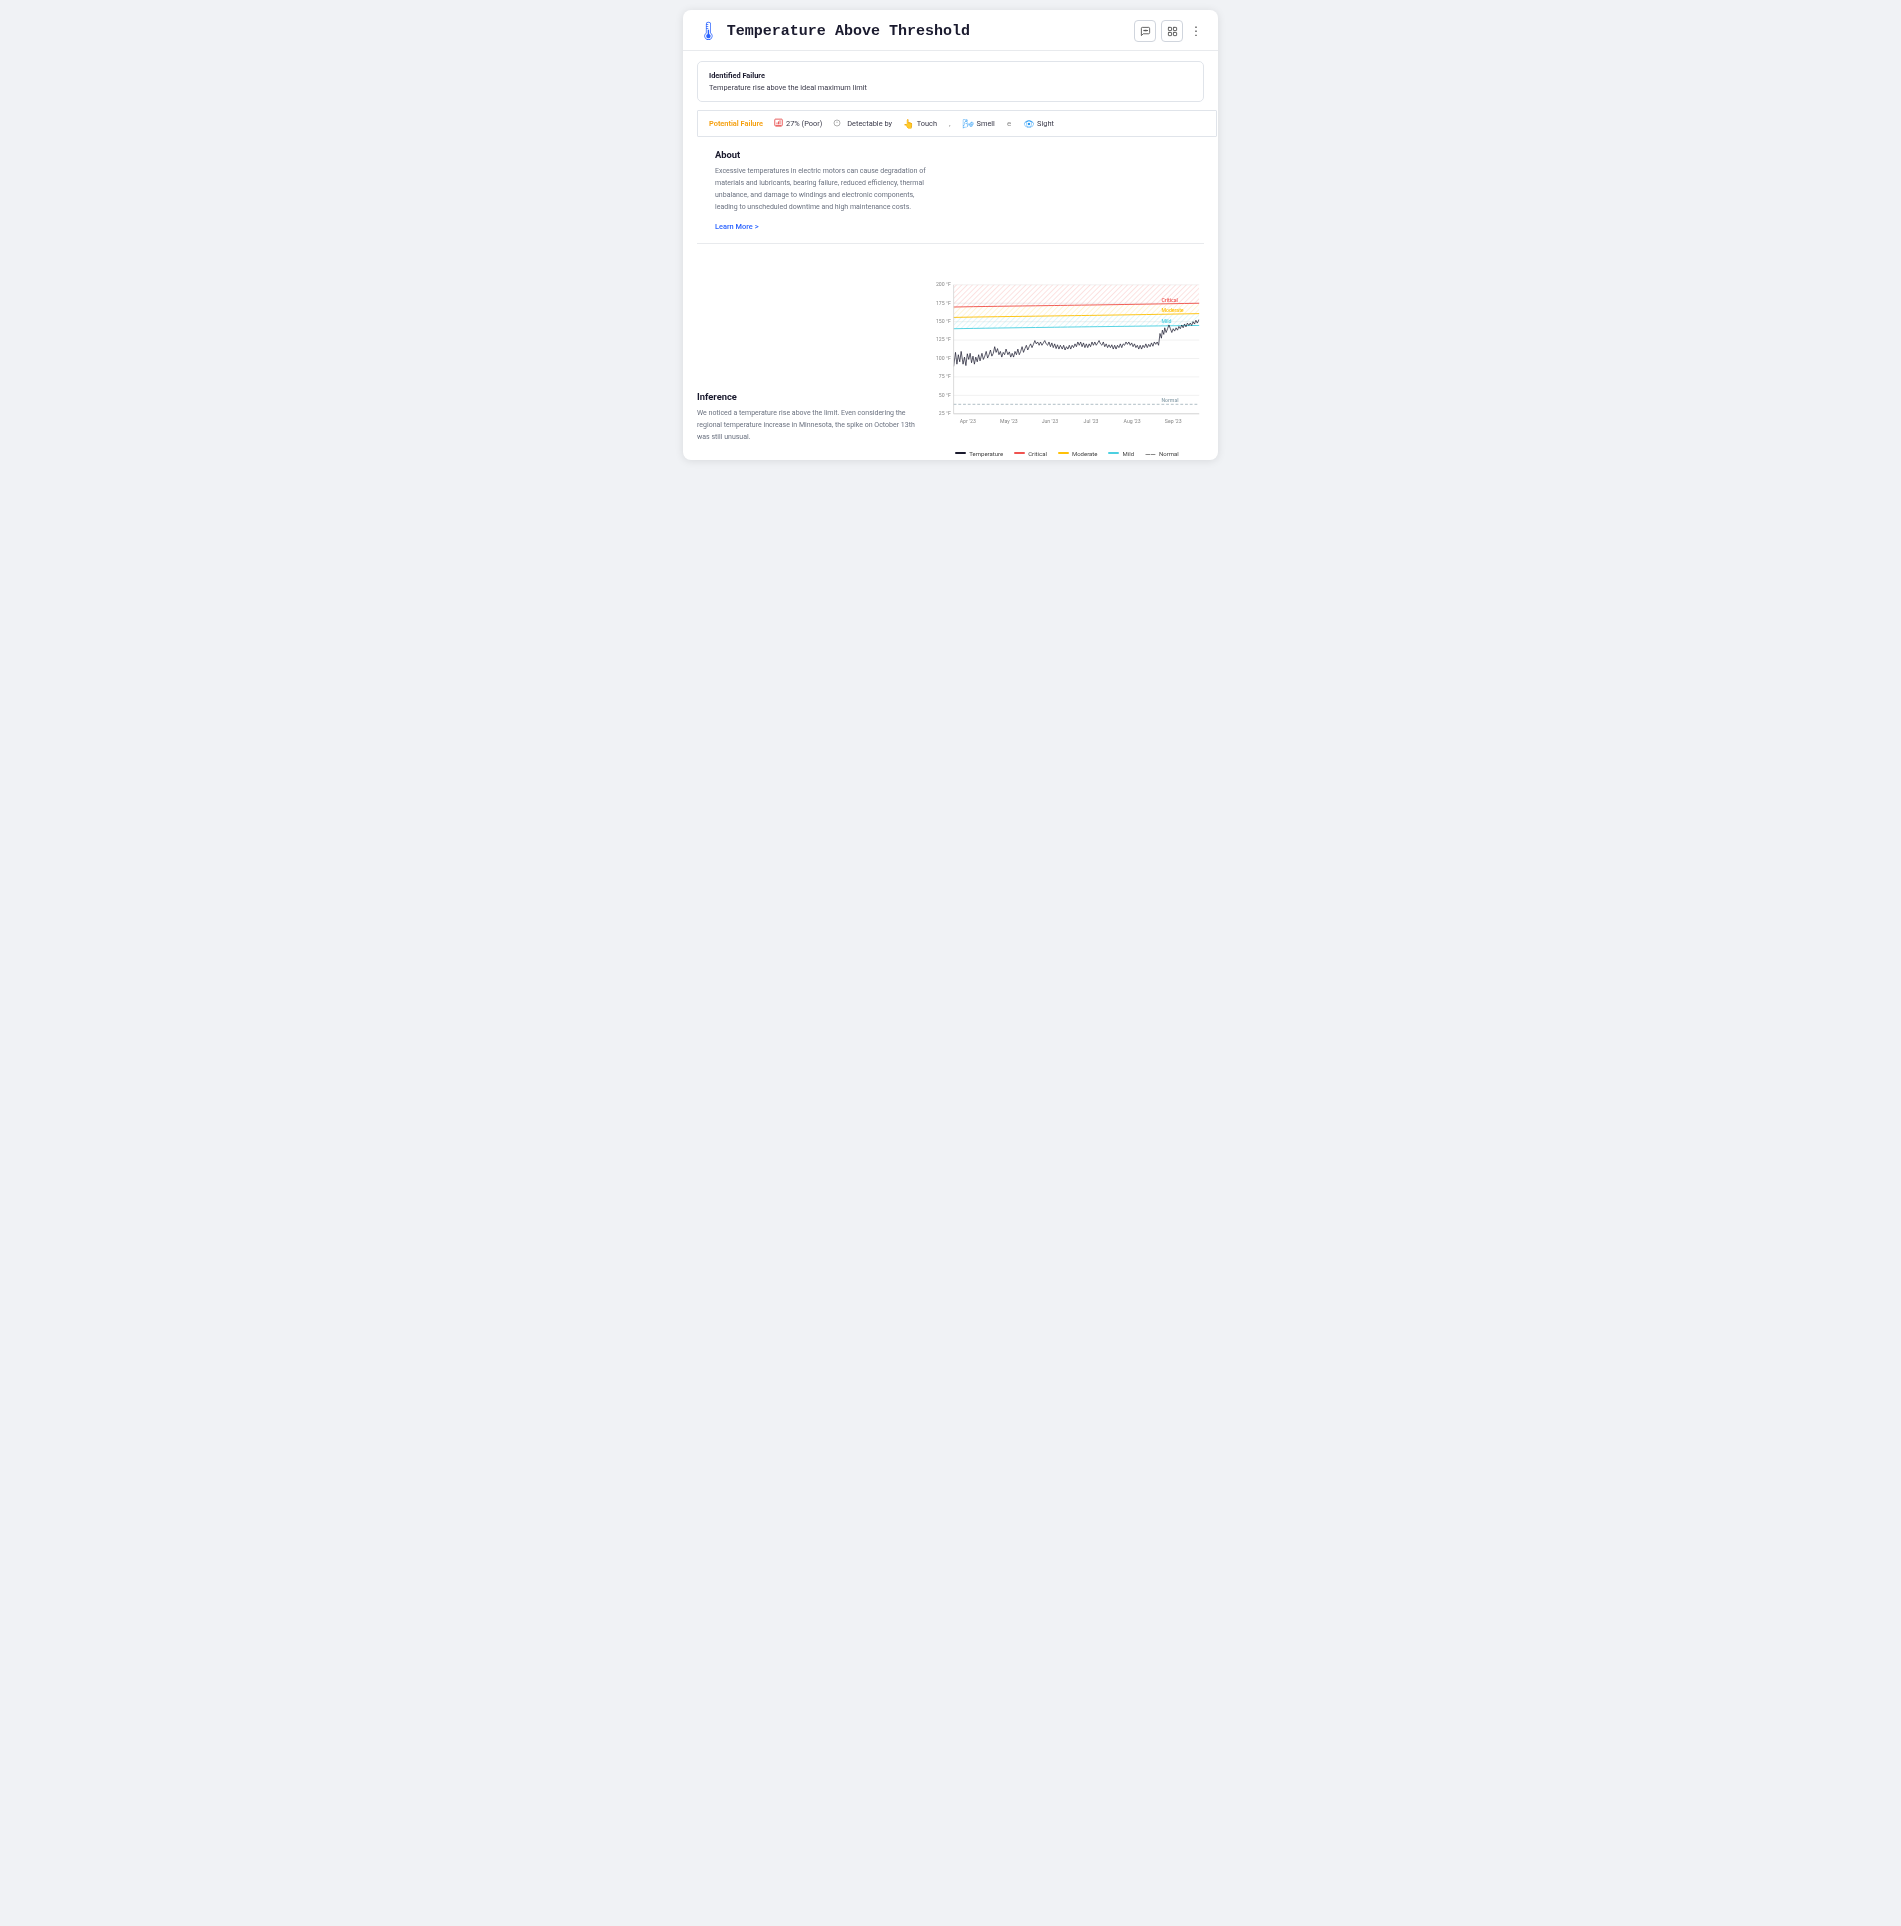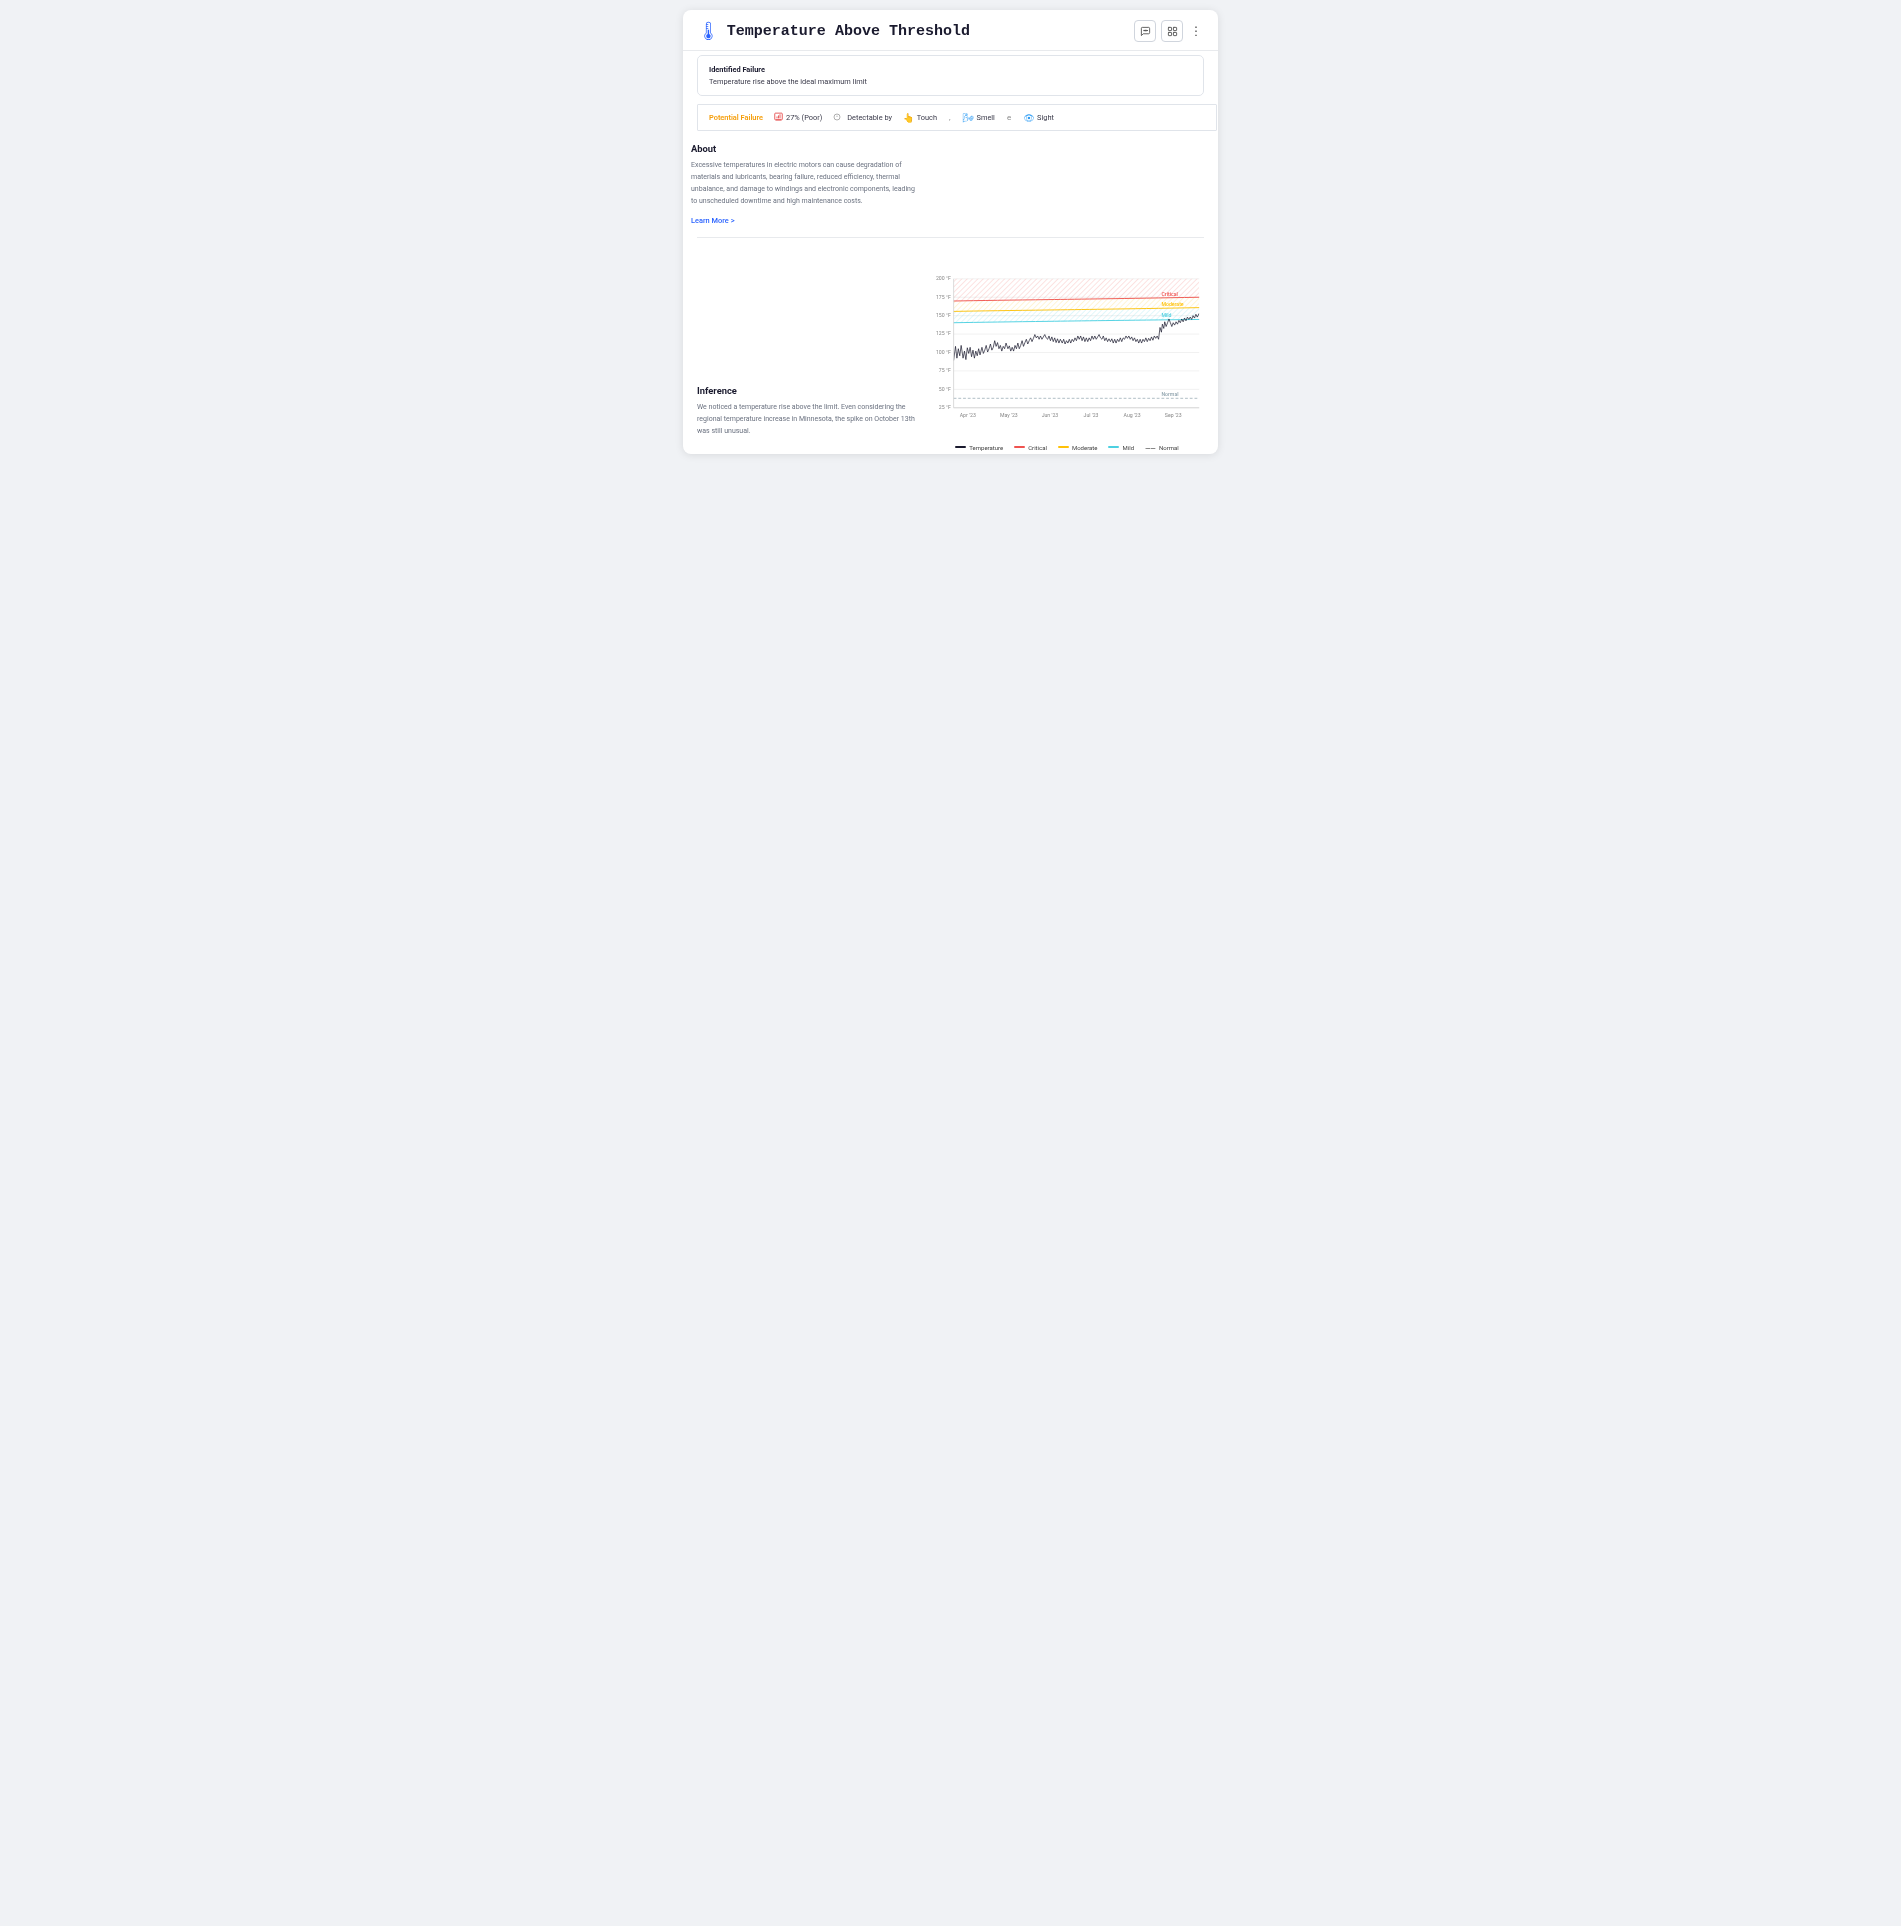--- a/index.html
+++ b/index.html
@@ -62,21 +62,21 @@
     .header-btn-dots {
       border: none;
       background: none;
       font-size: 12px;
       cursor: pointer;
       color: #444;
       padding: 0 2px;
     }
     
     .identified-failure {
-      margin: 4px 14px 0 14px;
+      margin: 10px 14px 0 14px;
       border: 0.7px solid #e0e4ea;
       border-radius: 5px;
       padding: 9px 11px;
     }
     .identified-failure-label {
       font-weight: 700;
       font-size: 7.4px;
       color: #1a1a2e;
       margin-bottom: 3px;
     }
@@ -127,21 +127,21 @@
     }
     .sense-icon {
       font-size: 9px;
     }
     .touch-icon { color: #2196f3; }
     .smell-icon { color: #2196f3; }
     .sight-icon { color: #2196f3; }
     .comma { color: #888; margin: 0 1px; }
     
     .about-section {
-      margin: 12px 14px 0 8px;
+      margin: 12px 14px 0 32px;
       display: flex;
       gap: 10px;
       align-items: flex-start;
     }
     .about-left {
       flex: 0 0 44%;
       max-width: 44%;
     }
     .section-title {
       font-size: 9.4px;

